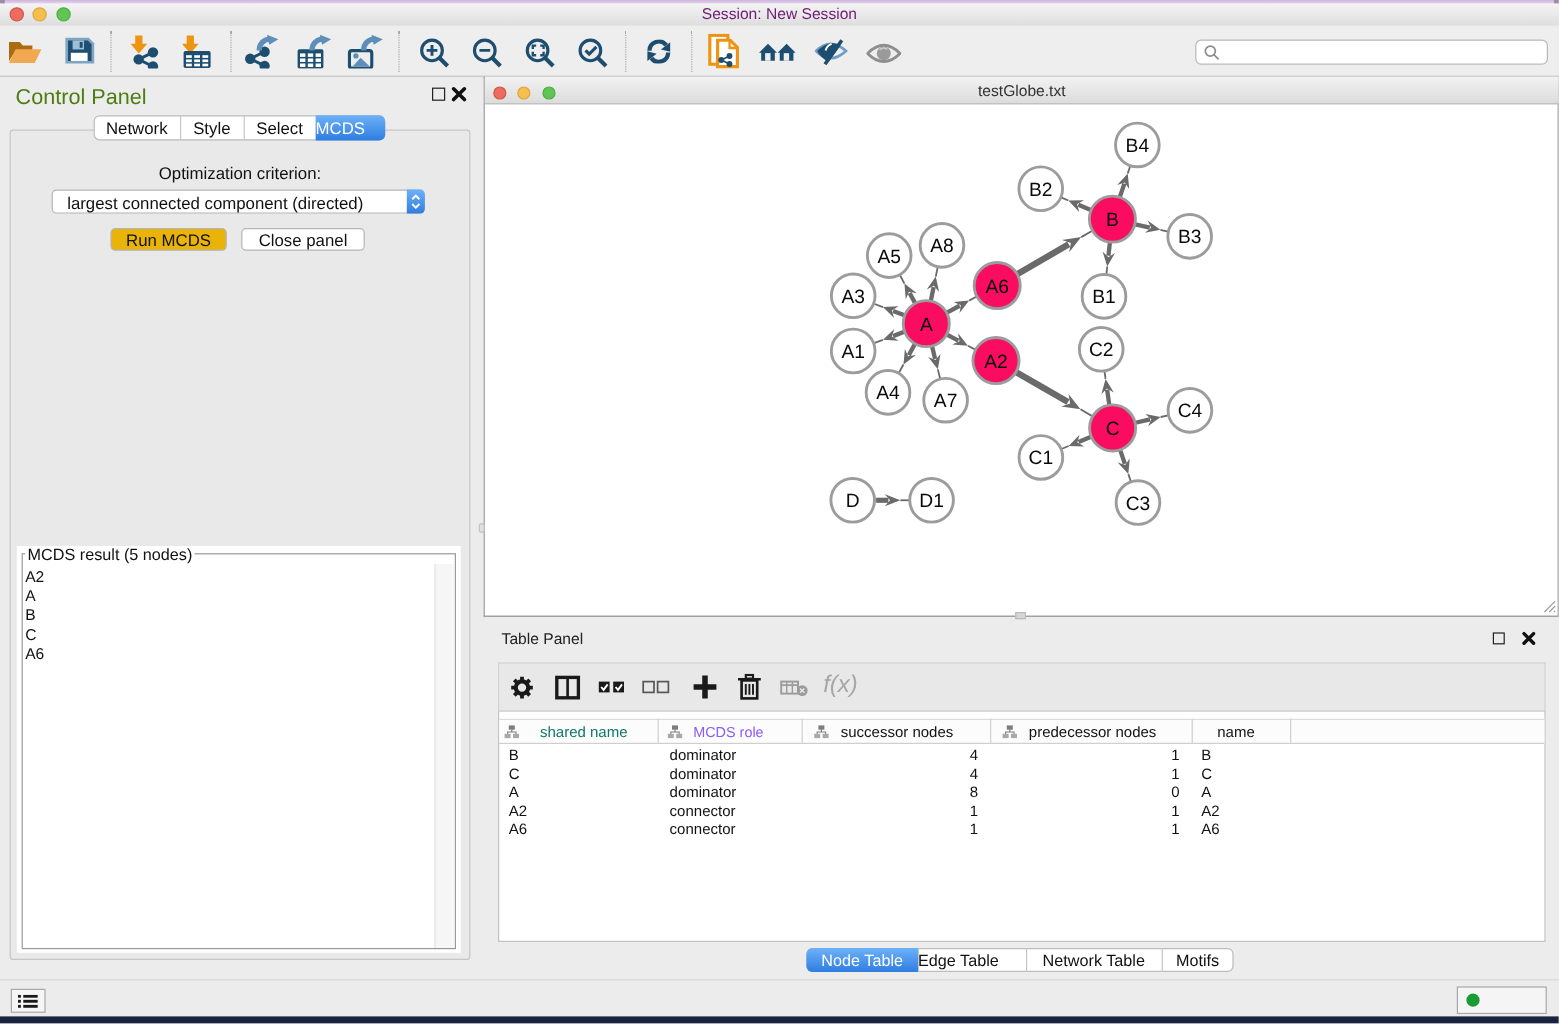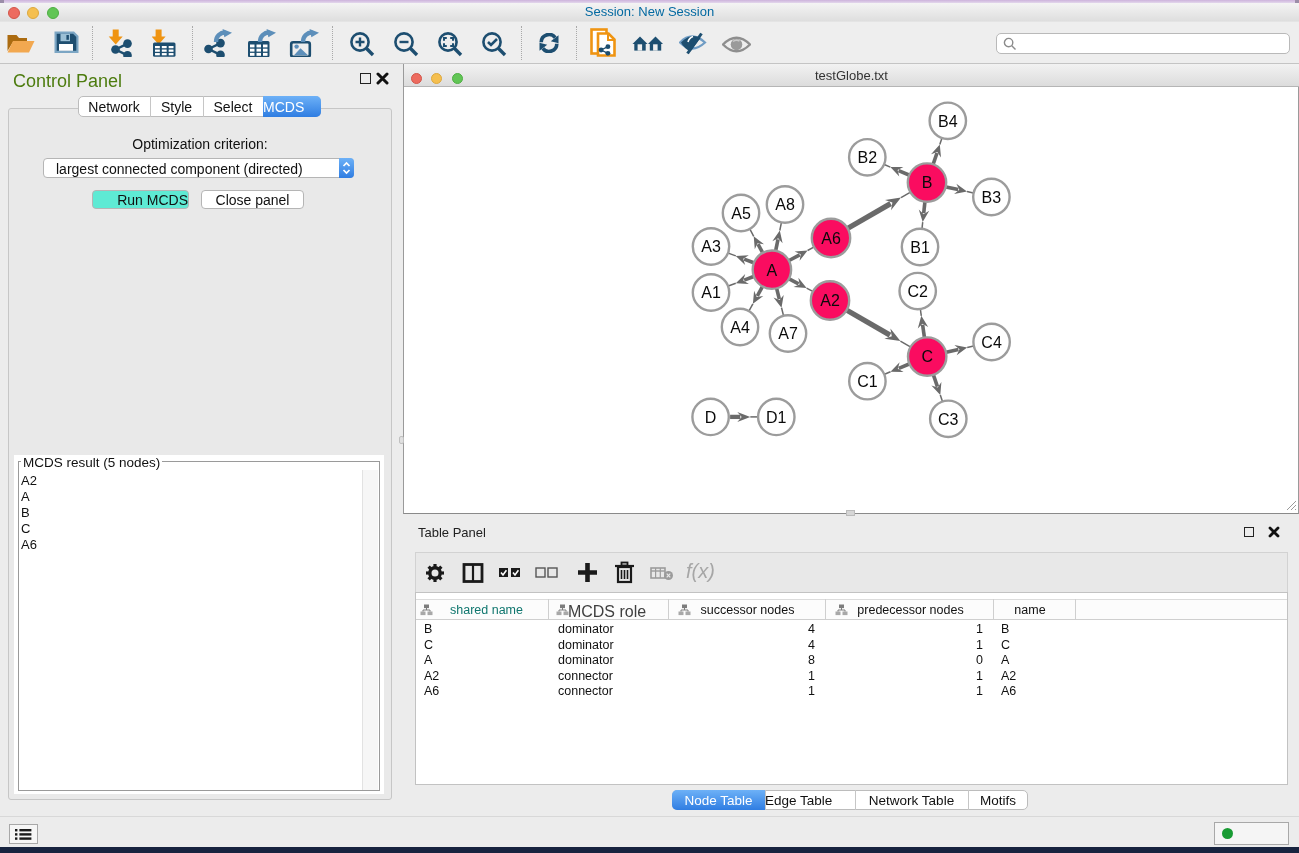--- a/index.html
+++ b/index.html
@@ -9,21 +9,21 @@
 </style></head><body>
 
 <div class="abs" style="left:0;top:0;width:1299px;height:3px;background:linear-gradient(#cdb3dc,#e3d7ec);"></div>
 <div class="abs" style="left:0;top:0;width:4px;height:3px;background:#9b8da8;"></div>
 <div class="abs" style="right:0;top:0;width:4px;height:3px;background:#9b8da8;"></div>
 
 <div class="abs" style="left:0;top:3px;width:1299px;height:19px;background:linear-gradient(#f4f4f4,#dedede);border-bottom:1px solid #e4e4e4;"></div>
 <div class="abs" style="left:8px;top:5px;"><span class="tl" style="background:#ed6b5f;border:0.5px solid #d35549;"></span></div>
 <div class="abs" style="left:27px;top:5px;"><span class="tl" style="background:#f5bf4f;border:0.5px solid #dda83d;"></span></div>
 <div class="abs" style="left:47px;top:5px;"><span class="tl" style="background:#61c555;border:0.5px solid #4eae43;"></span></div>
-<div class="abs" style="left:0;top:4px;width:1299px;text-align:center;font-size:13px;color:#0369a1;">Session: New Session</div>
+<div class="abs" style="left:0;top:4px;width:1299px;text-align:center;font-size:13px;color:#701a75;">Session: New Session</div>
 
 <div class="abs" style="left:0;top:22px;width:1299px;height:42px;background:#eeeeee;border-bottom:1px solid #c4c4c4;"></div>
 <div class="abs" style="left:92px;top:26px;width:0px;height:34px;border-left:1px dotted #a9a9a9;"></div>
 <div class="abs" style="left:192px;top:26px;width:0px;height:34px;border-left:1px dotted #a9a9a9;"></div>
 <div class="abs" style="left:332px;top:26px;width:0px;height:34px;border-left:1px dotted #a9a9a9;"></div>
 <div class="abs" style="left:521px;top:26px;width:0px;height:34px;border-left:1px dotted #a9a9a9;"></div>
 <div class="abs" style="left:576px;top:26px;width:0px;height:34px;border-left:1px dotted #a9a9a9;"></div>
 <svg class="abs" style="left:7px;top:31px;" width="28" height="24" viewBox="0 0 28 24">
 <path d="M0.5 20 v-16 h9 l2.5 3 h8 v4 h-14 z" fill="#ab6b10"></path>
 <path d="M0.5 21.5 l5.5 -11.5 h21.5 l-5.5 11.5 z" fill="#f2a850"></path>
@@ -175,21 +175,21 @@
 <div class="abs" style="left:263px;top:99px;width:35px;text-align:center;font-size:14px;color:#fff;">MCDS</div>
 
 <div class="abs" style="left:8px;top:136px;width:384px;text-align:center;font-size:14px;color:#111;">Optimization criterion:</div>
 <div class="abs" style="left:43px;top:158px;width:311px;height:20px;background:#fff;border:1px solid #b5b5b5;border-radius:4px;"></div>
 <div class="abs" style="left:56px;top:161px;font-size:14px;color:#111;">largest connected component (directed)</div>
 <div class="abs" style="left:339px;top:158px;width:15px;height:20px;background:linear-gradient(#6db1f7,#2f7de2);border-radius:0 4px 4px 0;"></div>
 <svg class="abs" style="left:340px;top:161px;" width="13" height="14" viewBox="0 0 13 14">
     <path d="M3.5 5 L6.5 2 L9.5 5 M3.5 9 L6.5 12 L9.5 9" fill="none" stroke="#fff" stroke-width="1.7"></path>
   </svg>
 
-<div class="abs" style="left:92px;top:190px;width:97px;height:19px;background:#5eead4;border:1px solid #b5b5b5;border-radius:4px;text-align:right;font-size:14px;color:#111;line-height:18px;">Run MCDS</div>
+<div class="abs" style="left:92px;top:190px;width:97px;height:19px;background:#eab308;border:1px solid #b5b5b5;border-radius:4px;text-align:center;font-size:14px;color:#111;line-height:18px;">Run MCDS</div>
 <div class="abs" style="left:201px;top:190px;width:103px;height:19px;background:#fff;border:1px solid #b5b5b5;border-radius:4px;text-align:center;font-size:14px;color:#111;line-height:18px;">Close panel</div>
 
 <div class="abs" style="left:14px;top:455px;width:370px;height:339px;background:#fff;"></div>
 <div class="abs" style="left:18px;top:461px;width:362px;height:330px;border:1px solid #9a9a9a;"></div>
 <div class="abs" style="left:21px;top:455px;background:#fff;padding:0 2px;font-size:13.5px;color:#111;">MCDS result (5 nodes)</div>
 <div class="abs" style="left:362px;top:470px;width:16px;height:320px;background:#f6f6f6;border-left:1px solid #e2e2e2;"></div>
 <div class="abs" style="left:21px;top:473px;font-size:13px;color:#111;line-height:16px;">A2<br>A<br>B<br>C<br>A6</div>
 
 <div class="abs" style="left:403px;top:64px;width:896px;height:450px;background:#fff;border:1px solid #9a9a9a;border-bottom:1px solid #8a8a8a;"></div>
 <div class="abs" style="left:404px;top:64px;width:895px;height:23px;background:linear-gradient(#f2f2f2,#dcdcdc);border-bottom:1px solid #b5b5b5;"></div>
@@ -387,21 +387,21 @@
 <rect x="7.5" y="7.5" width="5" height="3.6" fill="#a8a8a8"></rect>
 <path d="M6.5 4 v2 M3 7.5 v-1.5 h7 v1.5" fill="none" stroke="#7d7d7d" stroke-width="1"></path>
   </svg>
 <svg class="abs" style="left:835px;top:604px;" width="13" height="12" viewBox="0 0 13 12">
 <rect x="4" y="0.5" width="5" height="3.6" fill="#7d7d7d"></rect>
 <rect x="0.5" y="7.5" width="5" height="3.6" fill="#a8a8a8"></rect>
 <rect x="7.5" y="7.5" width="5" height="3.6" fill="#a8a8a8"></rect>
 <path d="M6.5 4 v2 M3 7.5 v-1.5 h7 v1.5" fill="none" stroke="#7d7d7d" stroke-width="1"></path>
   </svg>
 <div class="abs" style="left:450px;top:603px;font-size:12.5px;color:#0f766e;text-align:left;width:115px;">shared name</div>
-<div class="abs" style="left:560px;top:603px;font-size:16px;color:#404040;text-align:center;width:94px;">MCDS role</div>
+<div class="abs" style="left:560px;top:603px;font-size:12px;color:#8b5cf6;text-align:center;width:94px;">MCDS role</div>
 <div class="abs" style="left:683px;top:603px;font-size:12.5px;color:#111;text-align:center;width:129px;">successor nodes</div>
 <div class="abs" style="left:840px;top:603px;font-size:12.5px;color:#111;text-align:center;width:141px;">predecessor nodes</div>
 <div class="abs" style="left:994px;top:603px;font-size:12.5px;color:#111;text-align:center;width:72px;">name</div>
 <div class="abs" style="left:424px;top:622px;font-size:12.5px;color:#111;">B</div>
 <div class="abs" style="left:558px;top:622px;font-size:12.5px;color:#111;">dominator</div>
 <div class="abs" style="left:735px;top:622px;width:80px;text-align:right;font-size:12.5px;color:#111;">4</div>
 <div class="abs" style="left:903px;top:622px;width:80px;text-align:right;font-size:12.5px;color:#111;">1</div>
 <div class="abs" style="left:1001px;top:622px;font-size:12.5px;color:#111;">B</div>
 <div class="abs" style="left:424px;top:637.5px;font-size:12.5px;color:#111;">C</div>
 <div class="abs" style="left:558px;top:637.5px;font-size:12.5px;color:#111;">dominator</div>

